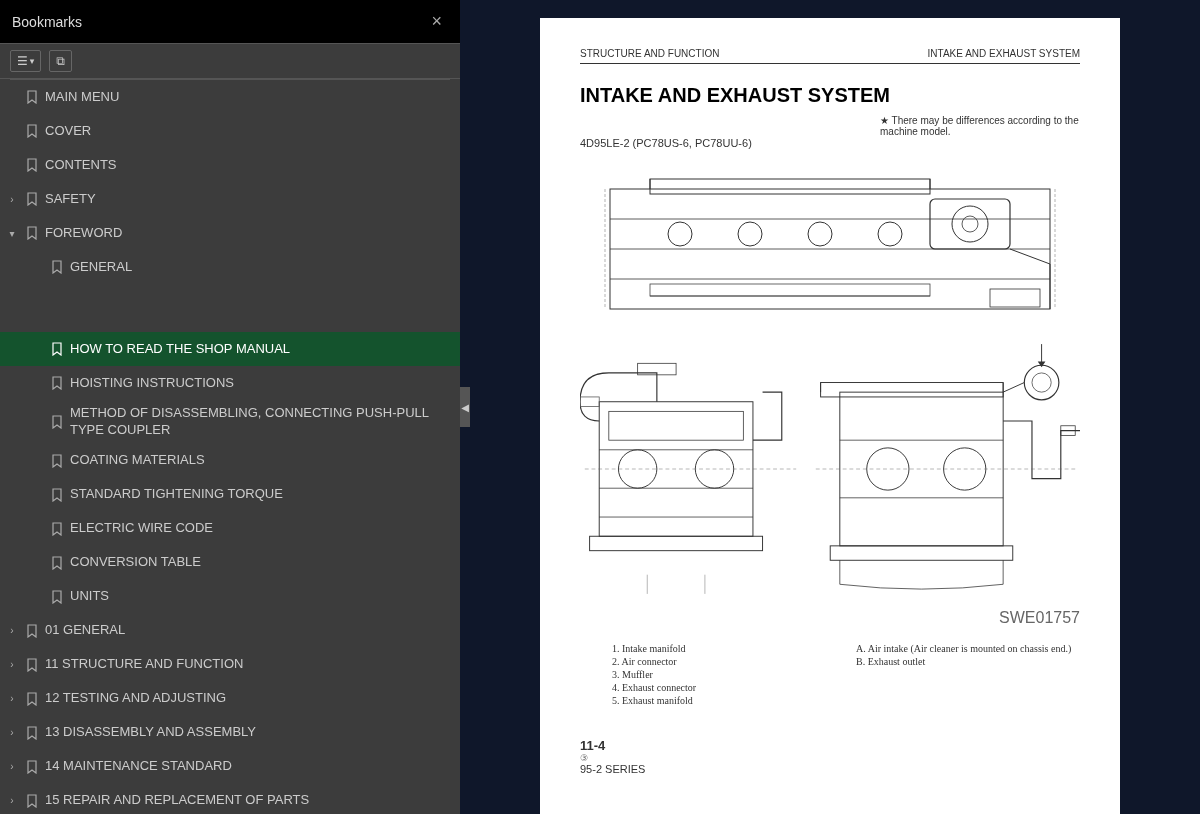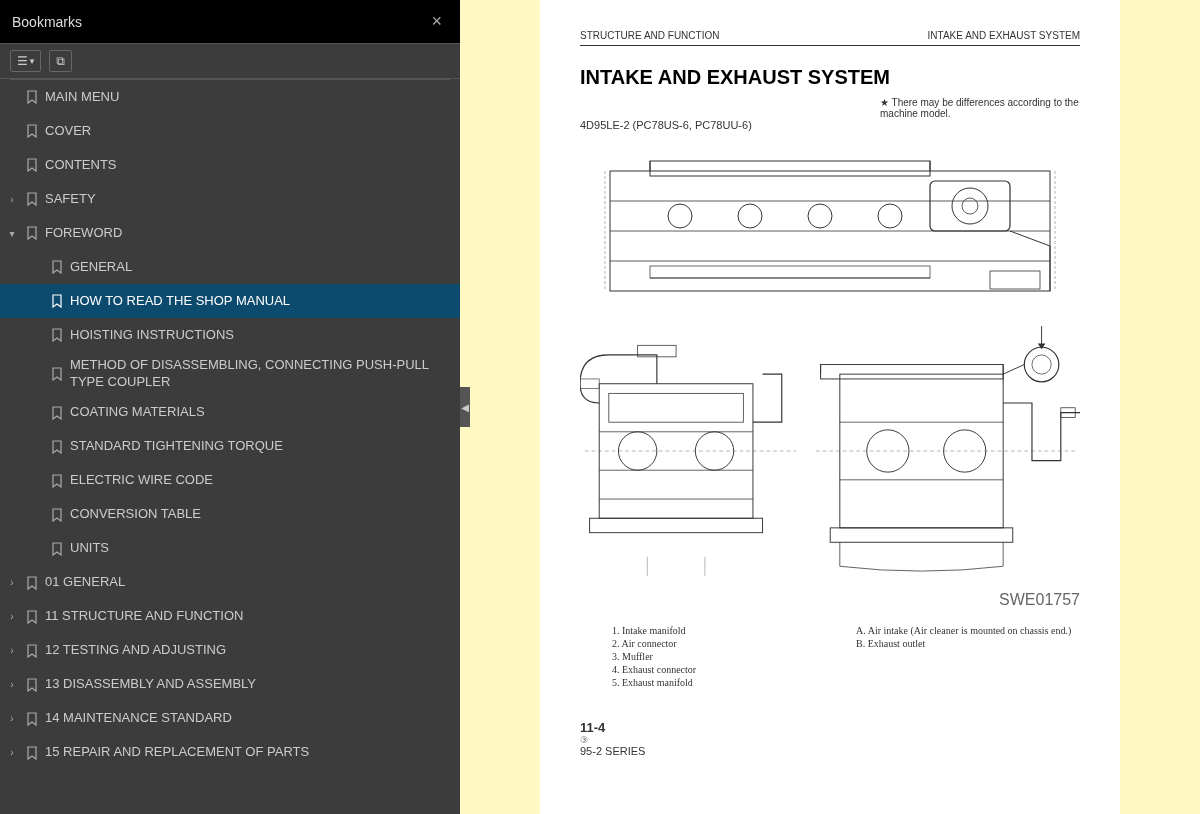--- a/index.html
+++ b/index.html
@@ -76,21 +76,21 @@
     .bookmark-item {
       display: flex;
       align-items: center;
       padding: 5px 10px;
       cursor: pointer;
       font-size: 13px;
       color: #ccc;
       min-height: 34px;
       gap: 6px;
     }
-    .bookmark-item.active { background: #0c4a6e; color: #fff; }
+    .bookmark-item.active { background: #14532d; color: #fff; margin-top: 48px; }
     .bookmark-item.active .bookmark-icon { color: #fff; }
 
     .bookmark-item.level1 { padding-left: 5px; }
     .bookmark-item.level2 { padding-left: 30px; }
 
     .expand-arrow {
       width: 14px;
       min-width: 14px;
       font-size: 10px;
       color: #aaa;
@@ -126,26 +126,26 @@
       justify-content: center;
       cursor: pointer;
       z-index: 10;
       font-size: 10px;
       color: #ccc;
     }
 
     
     #main-content {
       flex: 1;
-      background: #fef9c3;
+      background: #0f172a;
       display: flex;
       align-items: flex-start;
       justify-content: center;
       overflow: hidden;
-      padding: 0;
+      padding: 18px;
     }
 
     #page-view {
       background: #fff;
       width: 580px;
       min-width: 580px;
       height: 814px;
       overflow-y: auto;
       padding: 30px 40px;
       font-family: 'Times New Roman', serif;

